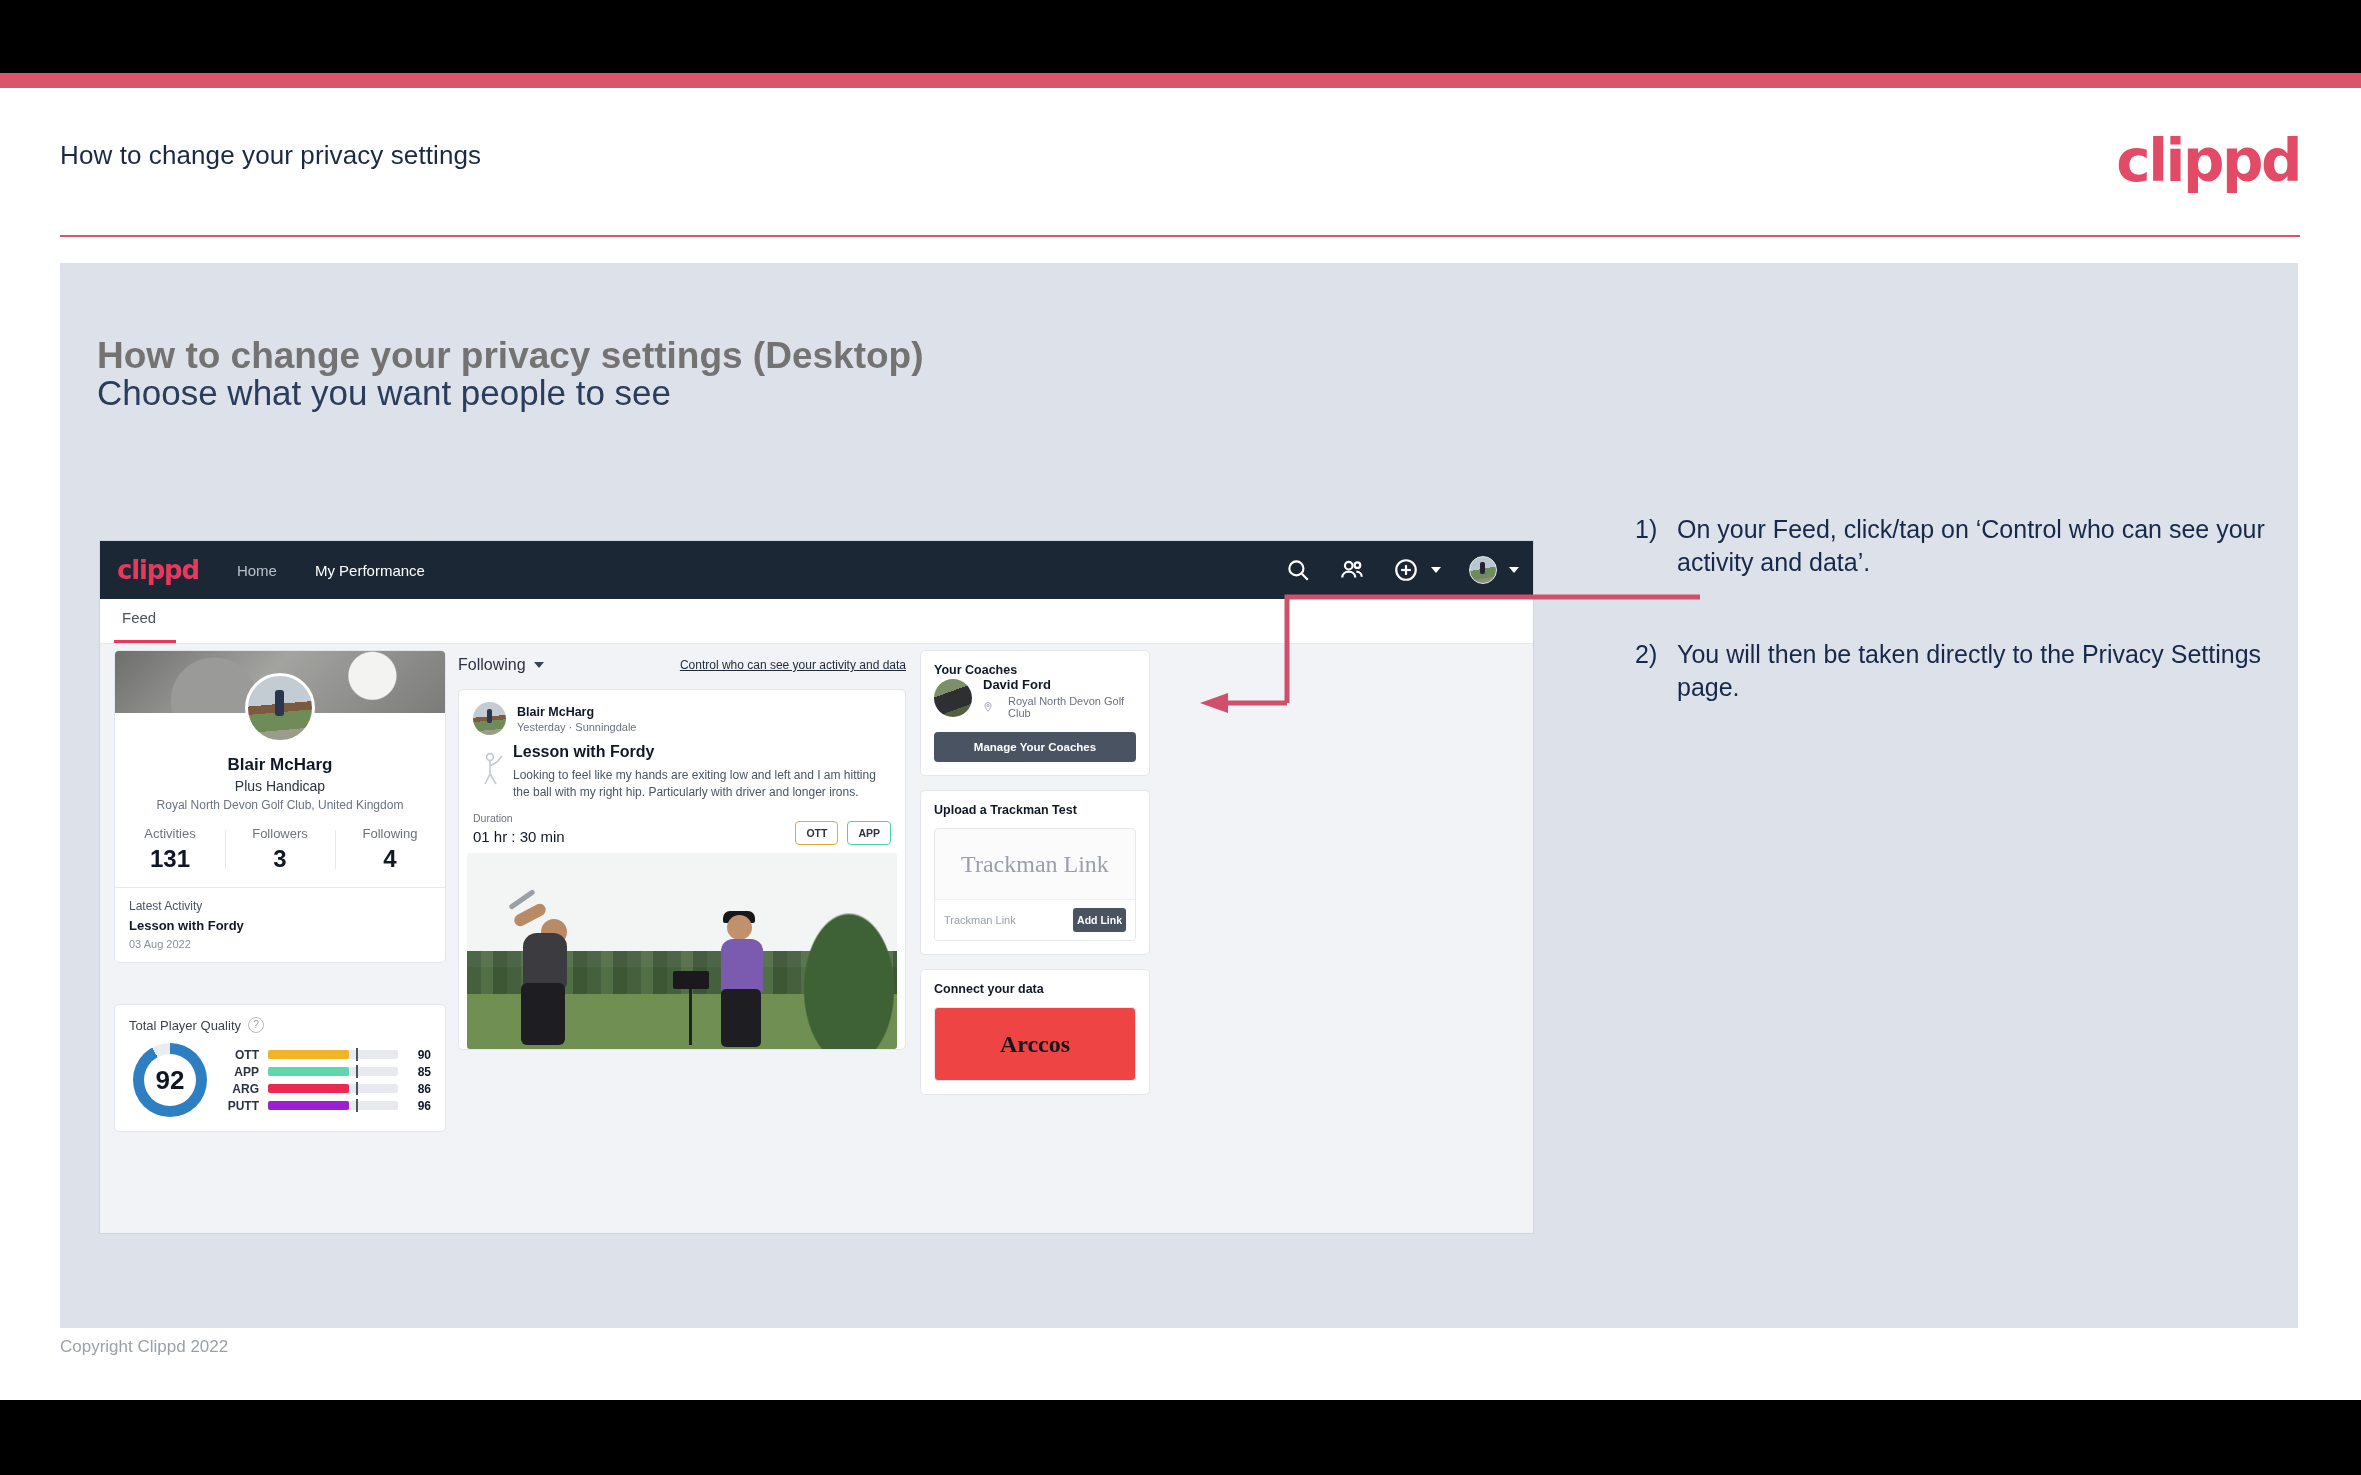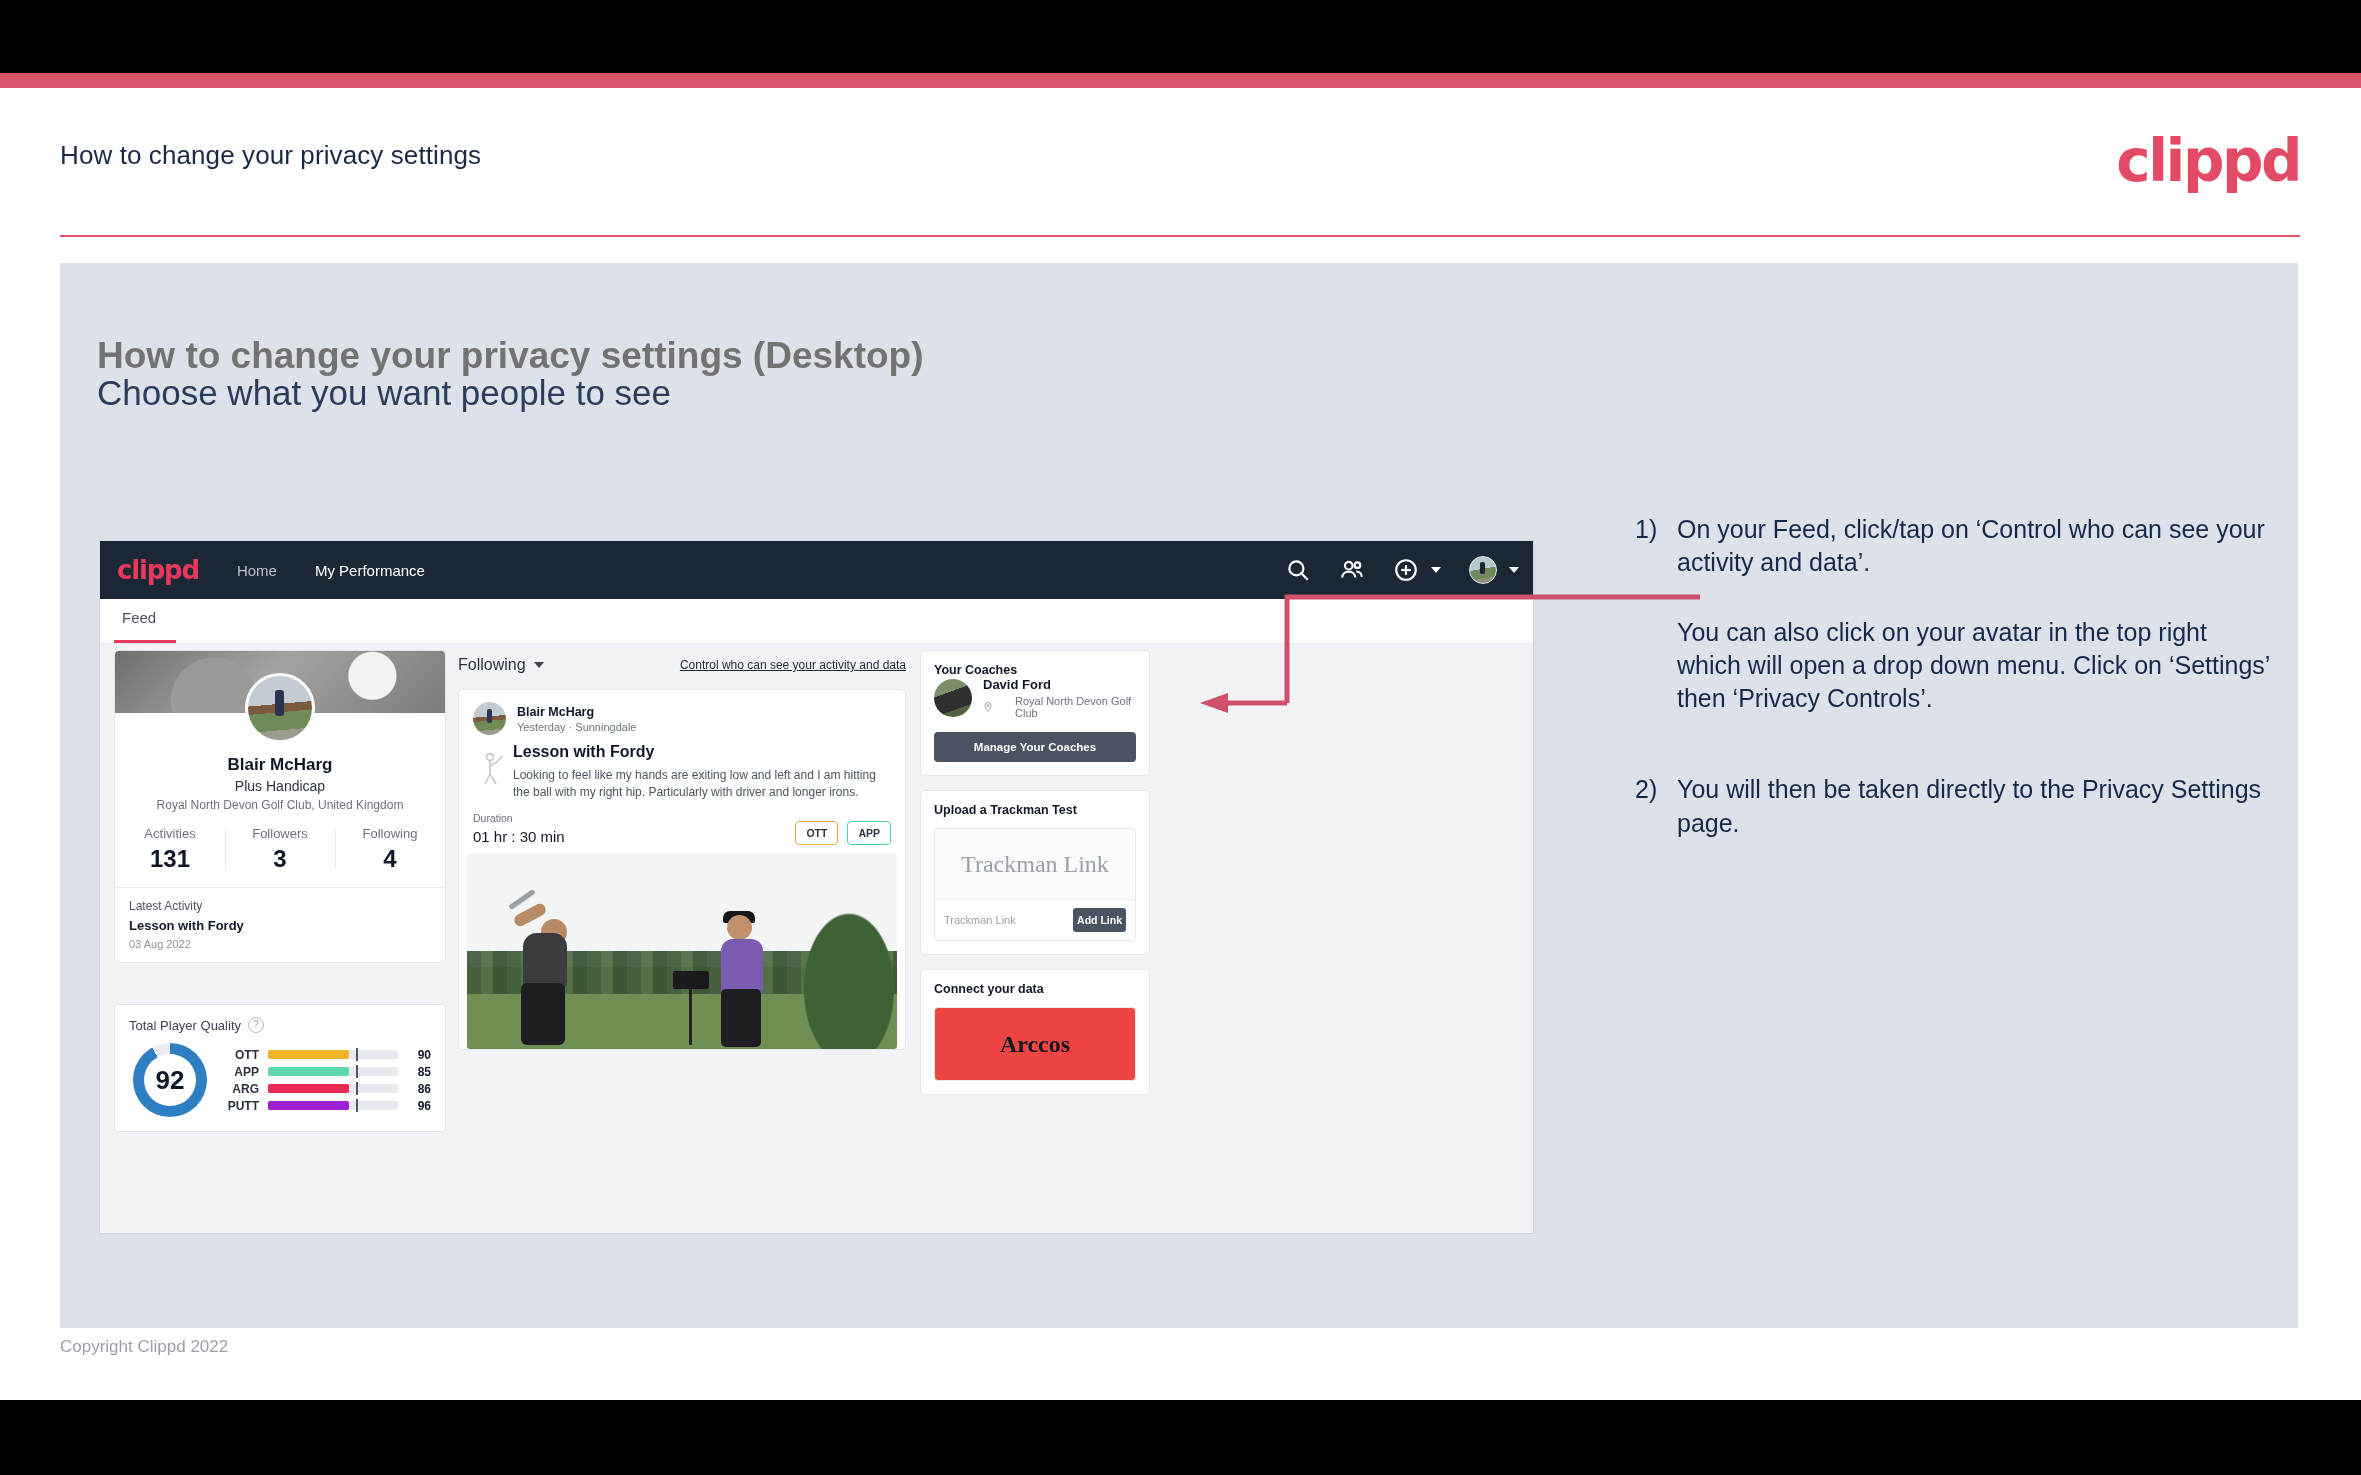--- a/index.html
+++ b/index.html
@@ -193,21 +193,21 @@
   .right-col{position:absolute;left:820px;top:6px;width:230px;}
   .rc-card{background:#fff;border:1px solid #e3e6ea;border-radius:5px;padding:12px 13px 13px;margin-bottom:14px;}
   .rc-title{font-size:12.5px;font-weight:700;color:#101828;}
   .coach-row{display:flex;align-items:center;margin-top:0;}
   .coach-avatar{
     width:38px;height:38px;border-radius:50%;flex:none;overflow:hidden;
     background:linear-gradient(160deg,#7d8f6a 0 36%,#2d2f33 36% 74%,#55603f 74% 100%);
   }
   .coach-info{margin-left:11px;}
   .coach-name{font-size:13px;font-weight:700;color:#101828;}
-  .coach-club{font-size:11px;color:#6b7280;margin-top:3px;display:flex;align-items:center;gap:22px;}
+  .coach-club{font-size:11px;color:#6b7280;margin-top:3px;display:flex;align-items:center;gap:15px;}
   .pin-icon{width:10px;height:10px;color:#9aa0ab;display:block;}
   .dark-btn{
     margin-top:13px;width:100%;height:30px;background:#495362;color:#fff;border:none;border-radius:4px;
     font-size:11.5px;font-weight:700;font-family:"Liberation Sans", sans-serif;cursor:pointer;
   }
   .dropzone{
     margin-top:11px;border:1px solid #e6e8ec;border-radius:4px;background:#fbfbfc;overflow:hidden;
   }
   .dropzone-label{
     height:70px;display:flex;align-items:center;justify-content:center;
@@ -476,21 +476,20 @@
     <path d="M1640 334 H1227 V440" fill="none" stroke="#d04f6a" stroke-width="5"></path>
     <path d="M1227 440 L1160 440" fill="none" stroke="#d04f6a" stroke-width="5"></path>
     <path d="M1140 440 L1168 430 L1168 450 Z" fill="#d04f6a"></path>
   </svg>
 
   <div class="instructions">
     <div class="instr-item">
       <div class="instr-num">1)</div>
       <div class="instr-body">
         <div>On your Feed, click/tap on ‘Control who can see your activity and data’.</div>
-        <div class="instr-para2">You can also click on your avatar in the top right which will open a drop down menu. Click on ‘Settings’ then ‘Privacy Controls’.</div>
       </div>
     </div>
     <div class="instr-item" style="margin-top:58px;">
       <div class="instr-num">2)</div>
       <div class="instr-body">
         <div>You will then be taken directly to the Privacy Settings page.</div>
       </div>
     </div>
   </div>
 

